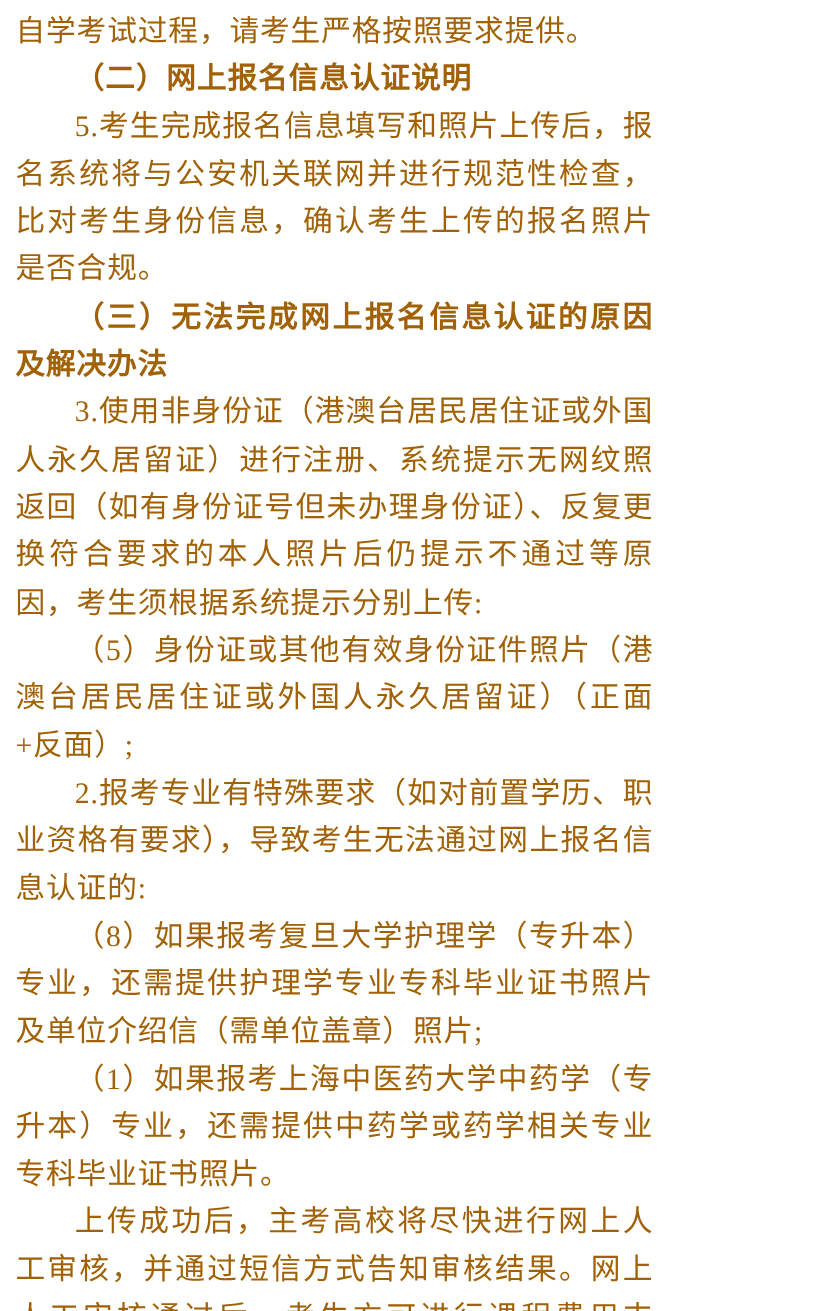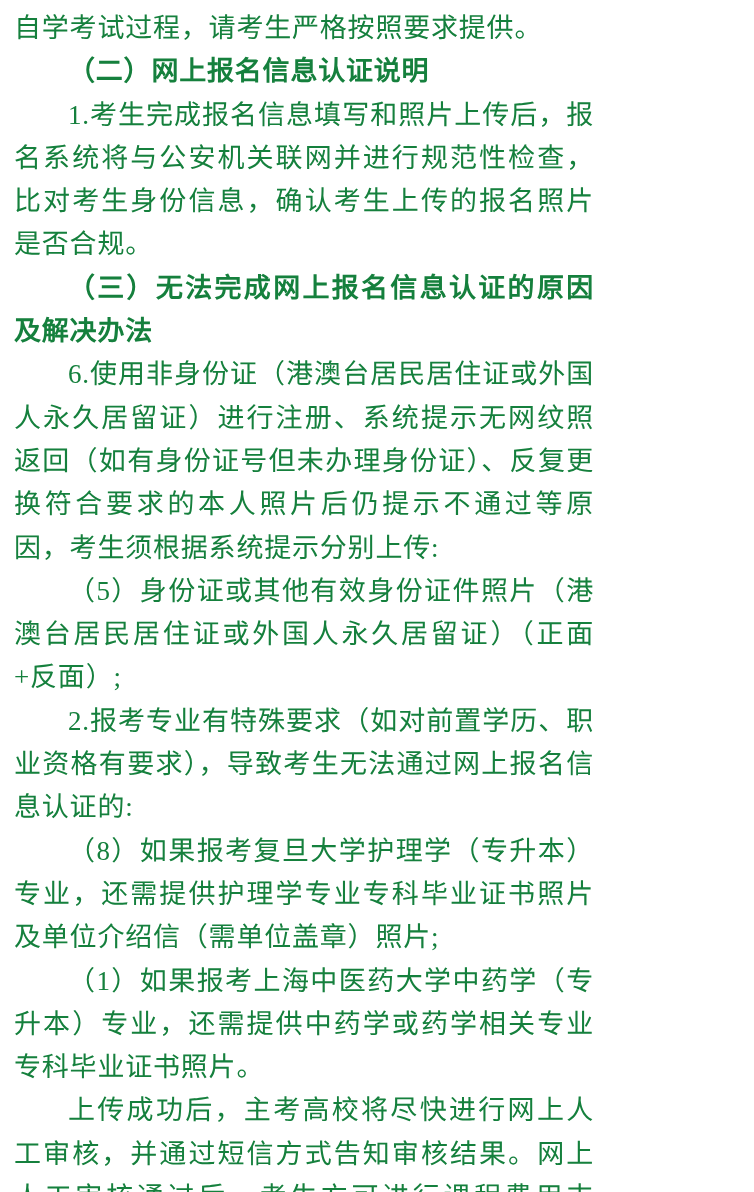--- a/index.html
+++ b/index.html
@@ -11,21 +11,21 @@
     height: 1192px;
     background: #ffffff;
     overflow: hidden;
     font-family: "Liberation Serif", "DejaVu Serif", serif;
   }
   .page {
     box-sizing: border-box;
     width: 608px;
     height: 1192px;
     padding: 7px 14px 4px 14px;
-    color: #15803d;
+    color: #a16207;
     font-size: 27px;
     line-height: 43.3px;
     letter-spacing: 0.8px;
     text-align: justify;
     text-justify: inter-ideograph;
     word-break: break-all;
   }
   .page p {
     margin: 0;
     padding: 0;
@@ -38,21 +38,21 @@
     
     font-weight: bold;
   }
 </style>
 </head>
 <body>
 
 <div class="page">
   <p class="continuation">自学考试过程，请考生严格按照要求提供。</p>
   <p class="heading">（二）网上报名信息认证说明</p>
-  <p class="body">1.考生完成报名信息填写和照片上传后，报名系统将与公安机关联网并进行规范性检查，比对考生身份信息，确认考生上传的报名照片是否合规。</p>
+  <p class="body">5.考生完成报名信息填写和照片上传后，报名系统将与公安机关联网并进行规范性检查，比对考生身份信息，确认考生上传的报名照片是否合规。</p>
   <p class="heading">（三）无法完成网上报名信息认证的原因及解决办法</p>
-  <p class="body">6.使用非身份证（港澳台居民居住证或外国人永久居留证）进行注册、系统提示无网纹照返回（如有身份证号但未办理身份证）、反复更换符合要求的本人照片后仍提示不通过等原因，考生须根据系统提示分别上传:</p>
+  <p class="body">3.使用非身份证（港澳台居民居住证或外国人永久居留证）进行注册、系统提示无网纹照返回（如有身份证号但未办理身份证）、反复更换符合要求的本人照片后仍提示不通过等原因，考生须根据系统提示分别上传:</p>
   <p class="body">（5）身份证或其他有效身份证件照片（港澳台居民居住证或外国人永久居留证）（正面+反面）;</p>
   <p class="body">2.报考专业有特殊要求（如对前置学历、职业资格有要求），导致考生无法通过网上报名信息认证的:</p>
   <p class="body">（8）如果报考复旦大学护理学（专升本）专业，还需提供护理学专业专科毕业证书照片及单位介绍信（需单位盖章）照片;</p>
   <p class="body">（1）如果报考上海中医药大学中药学（专升本）专业，还需提供中药学或药学相关专业专科毕业证书照片。</p>
   <p class="body">上传成功后，主考高校将尽快进行网上人工审核，并通过短信方式告知审核结果。网上人工审核通过后，考生方可进行课程费用支付，完成课程报考。</p>
 </div>
 
 </body></html>

